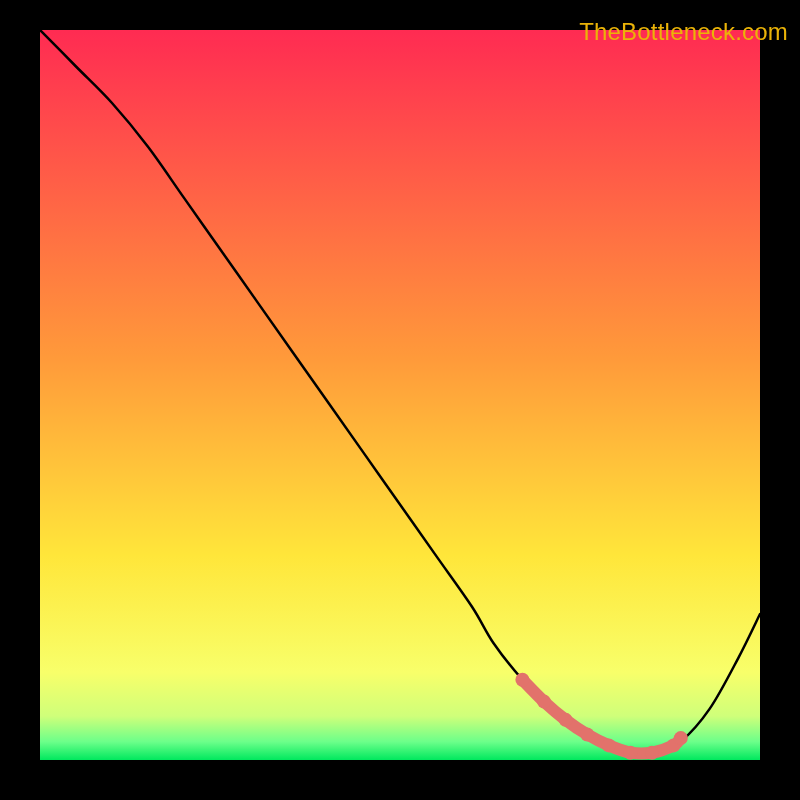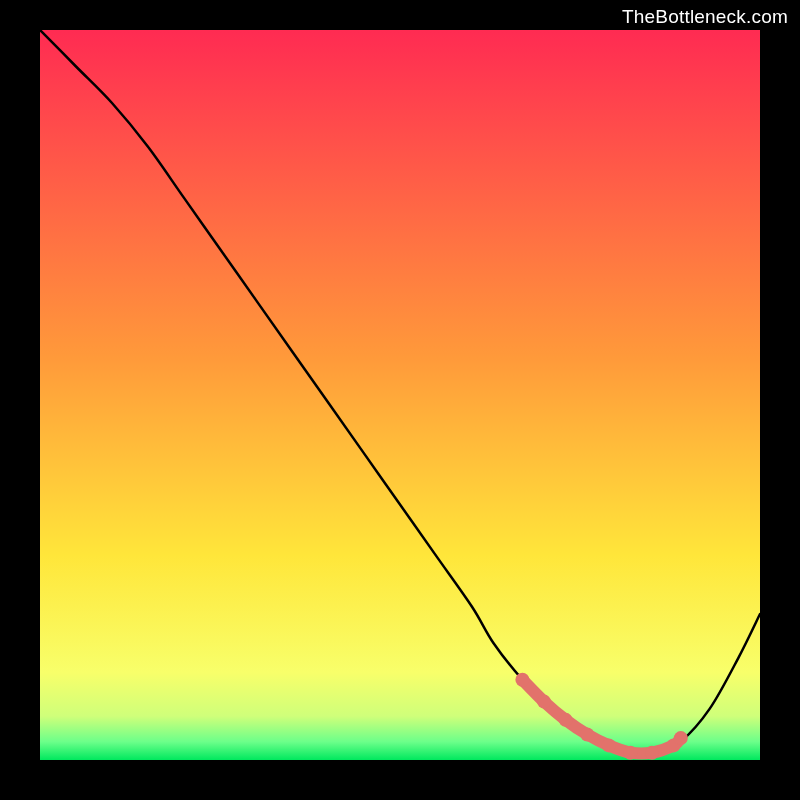--- a/index.html
+++ b/index.html
@@ -12,24 +12,24 @@
     font-family: Arial, Helvetica, sans-serif;
   }
   .frame {
     position: relative;
     width: 800px;
     height: 800px;
     background: #000;
   }
   .watermark {
     position: absolute;
-    top: 6px;
+    top: 18px;
     right: 12px;
-    color: #ffffff;
-    font-size: 19px;
+    color: #eab308;
+    font-size: 24px;
     font-weight: 500;
     letter-spacing: 0.2px;
     z-index: 3;
   }
   .plot {
     position: absolute;
     left: 40px;
     top: 30px;
     width: 720px;
     height: 730px;

